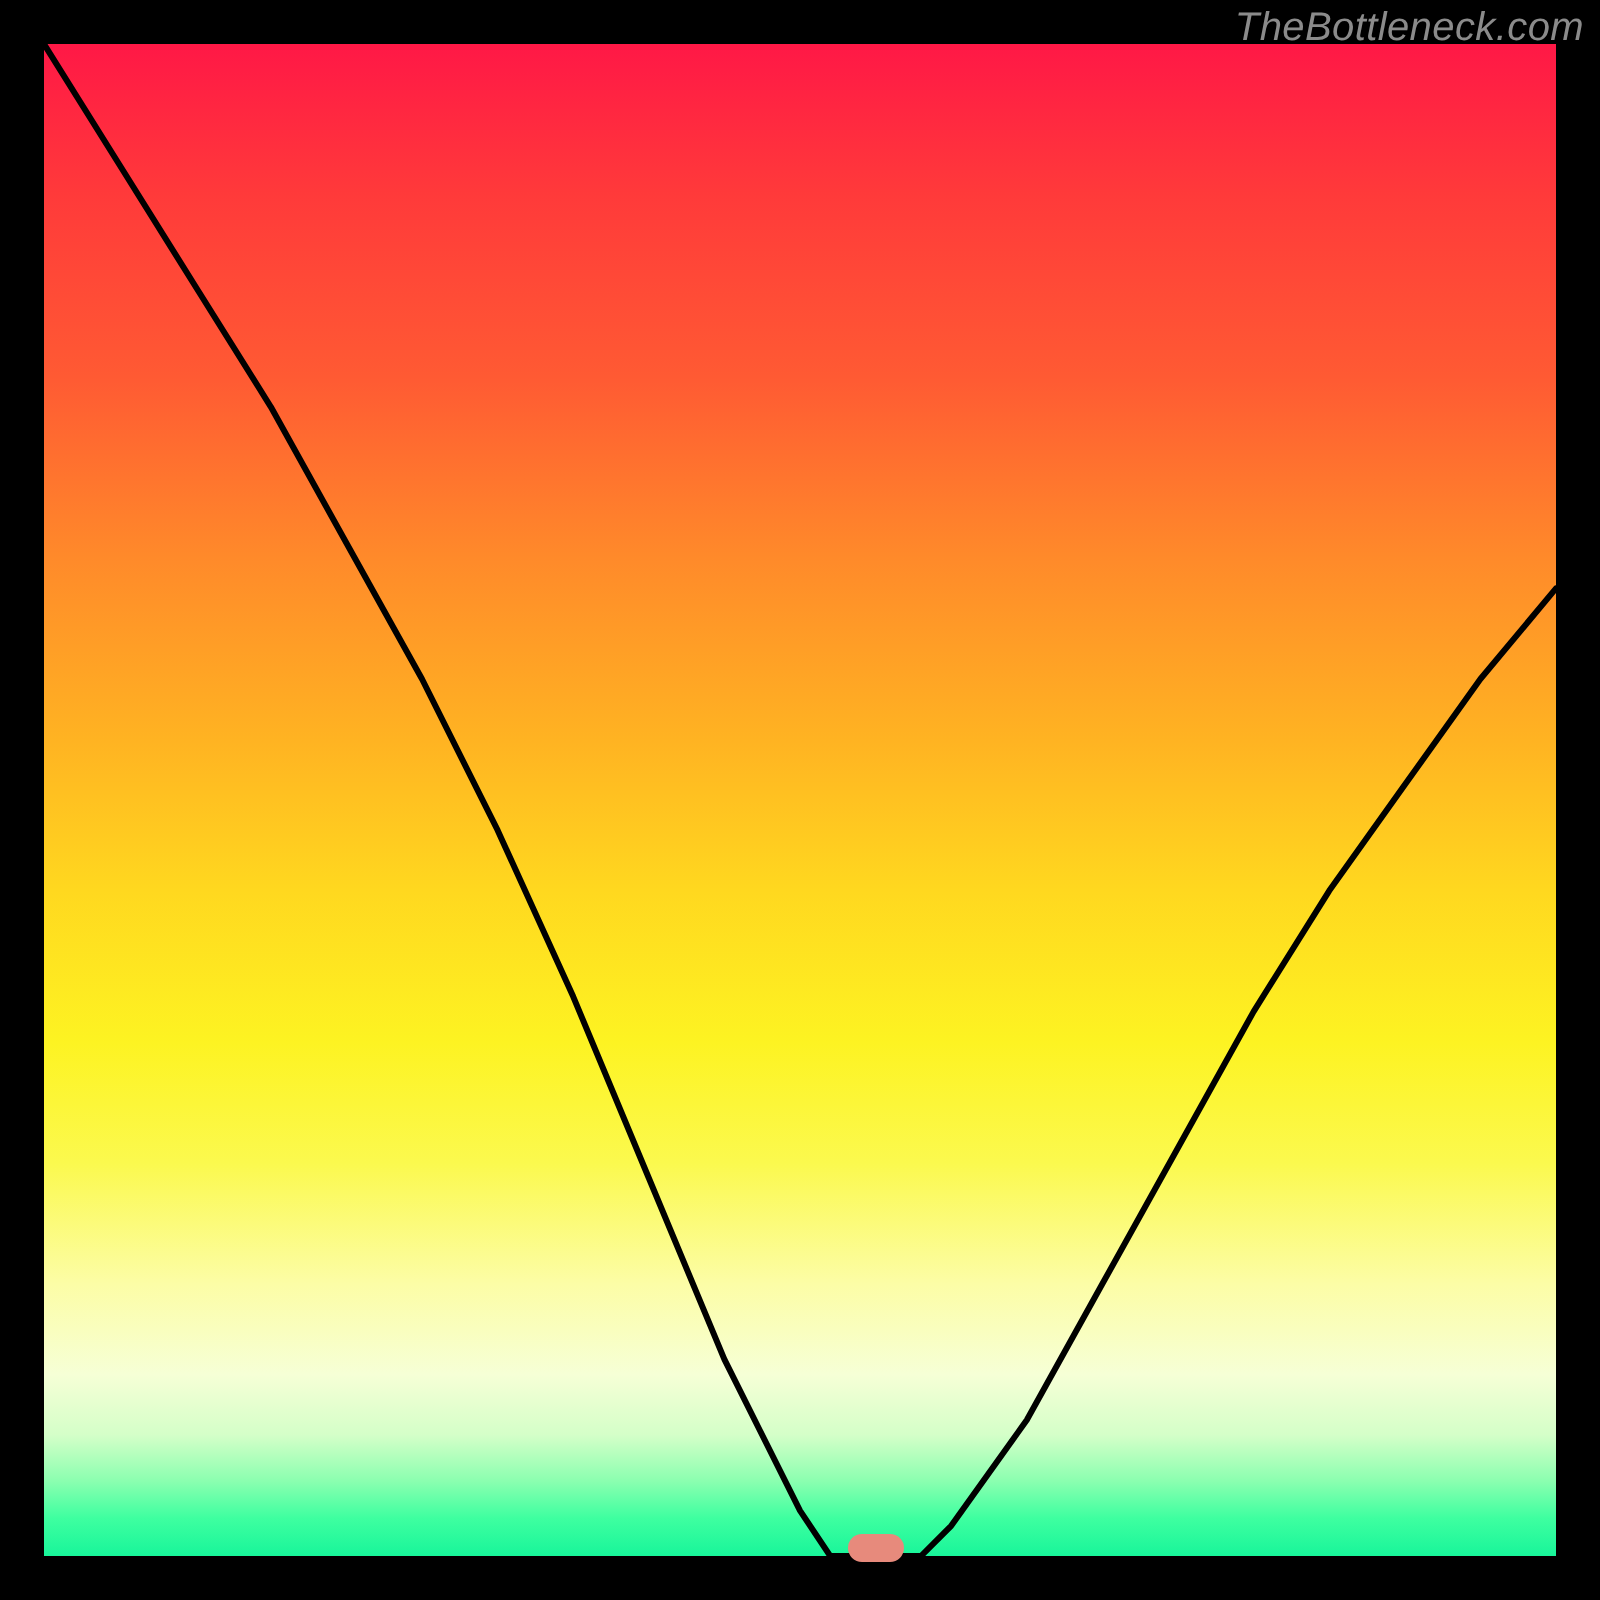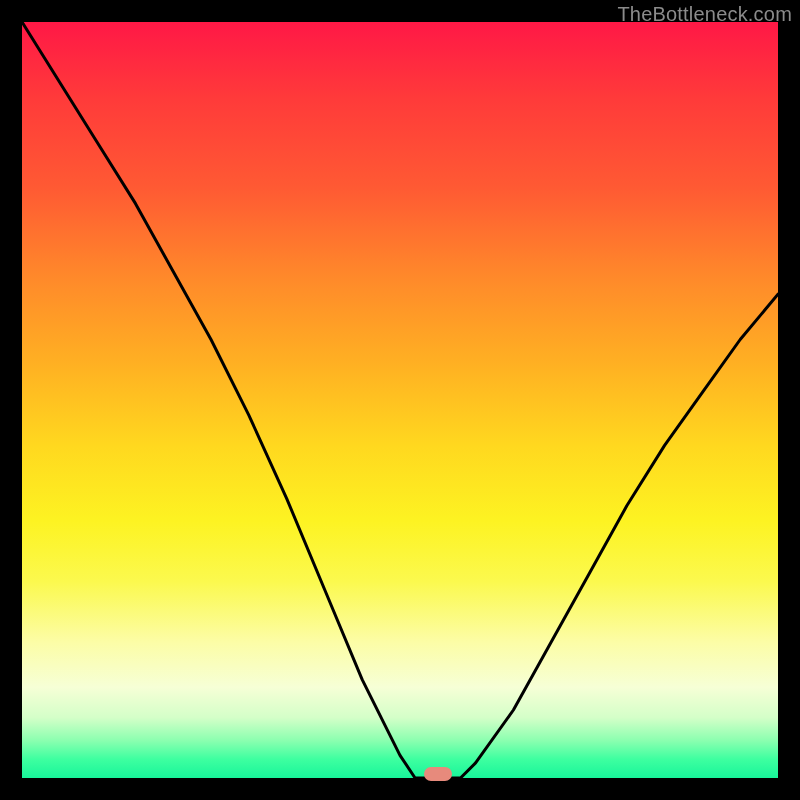--- a/index.html
+++ b/index.html
@@ -9,20 +9,21 @@
     height: 800px;
     overflow: hidden;
     background: #000;
     font-family: Arial, Helvetica, sans-serif;
   }
   .frame {
     position: relative;
     width: 800px;
     height: 800px;
     background: #000;
+    font-style: italic;
   }
   .plot-area {
     position: absolute;
     left: 22px;
     top: 22px;
     width: 756px;
     height: 756px;
     background: linear-gradient(to bottom,
       #ff1846 0%,
       #ff3a3a 10%,

